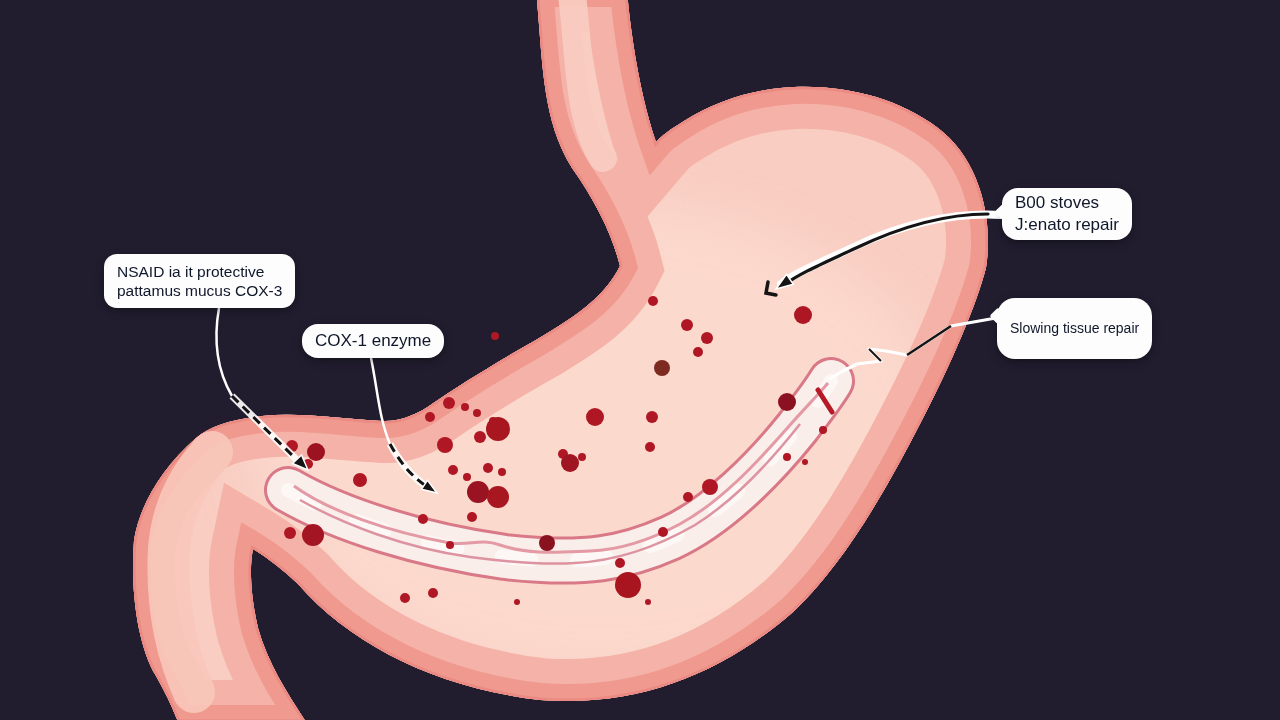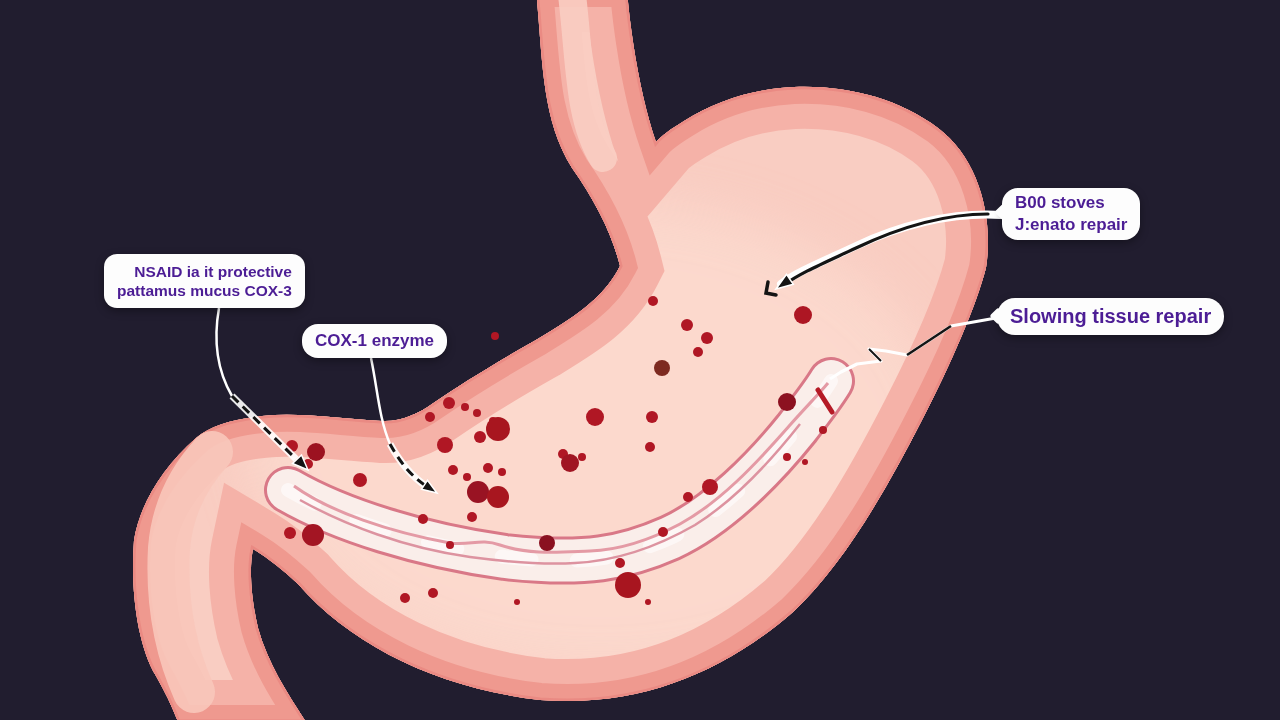--- a/index.html
+++ b/index.html
@@ -6,32 +6,32 @@
   body{
     width:1280px;height:720px;overflow:hidden;position:relative;
     background:#211d2f;
     font-family:"Liberation Sans", sans-serif;
   }
   .stage{position:absolute;inset:0;width:1280px;height:720px;}
   svg{position:absolute;left:0;top:0;}
   .callout{
     position:absolute;
     background:#fdfdfd;
-    color:#4c1d95;
+    color:#0f172a;
     border-radius:16px;
-    font-weight:700;
+    font-weight:400;
     box-shadow:0 3px 8px rgba(0,0,0,.35);
     white-space:nowrap;
     z-index:5;
   }
   .callout .line{display:block;}
-  .callout-nsaid{left:104px;top:254px;font-size:15.5px;line-height:19px;padding:8px 13px;border-radius:13px;text-align:right;}
+  .callout-nsaid{left:104px;top:254px;font-size:15.5px;line-height:19px;padding:8px 13px;border-radius:13px;}
   .callout-cox1{left:302px;top:324px;font-size:17px;line-height:18px;padding:8px 13px;}
   .callout-stoves{left:1002px;top:188px;font-size:17px;line-height:22px;padding:4px 13px;}
-  .callout-repair{left:997px;top:298px;font-size:20px;line-height:21px;padding:8px 13px;border-radius:18px;}
+  .callout-repair{left:997px;top:298px;font-size:14px;line-height:21px;padding:20px 13px;border-radius:18px;}
   .callout-stoves::before,.callout-repair::before{
     content:"";position:absolute;left:-5px;width:12px;height:12px;background:#fdfdfd;
     transform:rotate(45deg);border-radius:2px;
   }
   .callout-stoves::before{top:18px;}
   .callout-repair::before{top:12px;}
 </style>
 </head>
 <body style="background: rgb(33, 29, 47);">
 

